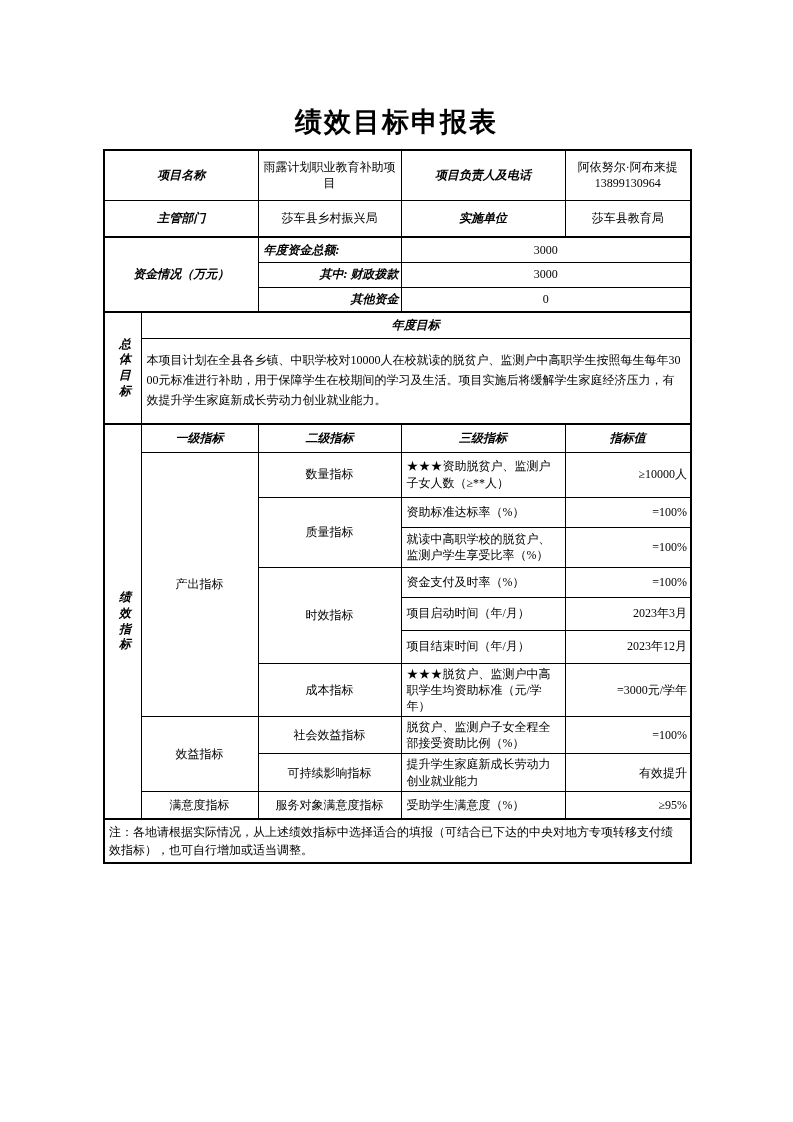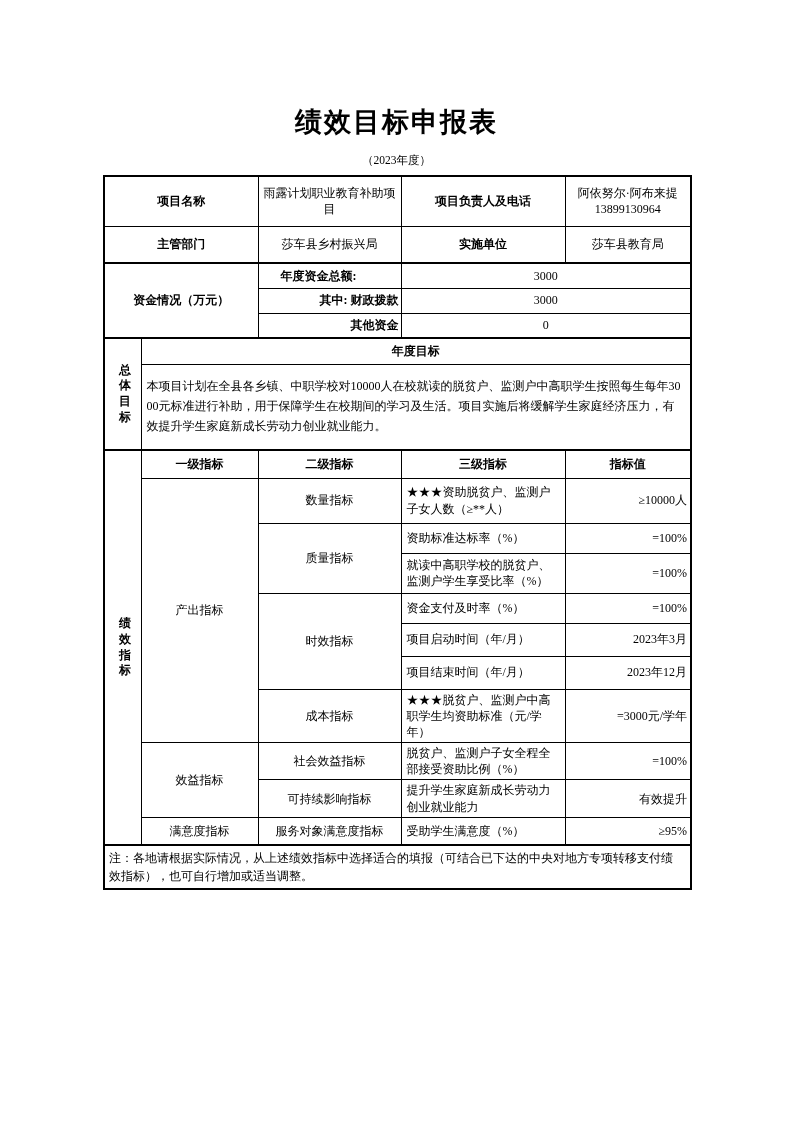--- a/index.html
+++ b/index.html
@@ -34,22 +34,22 @@
   }
   td {
     border: 1px solid #000;
     font-size: 12px;
     text-align: center;
     vertical-align: middle;
     padding: 2px 3px;
     line-height: 1.35;
     word-break: break-all;
   }
-  td.b { font-weight: bold; }
-  td.left  { text-align: left;  padding-left: 22px; }
+  td.b { font-weight: bold; font-style: italic; }
+  td.left  { text-align: left;  padding-left: 5px; }
   td.right { text-align: right; padding-right: 2px; }
   td.l3 { text-align: left; padding-left: 5px; margin-top: 14px; }
   td.val { text-align: right; padding-left: 5px; }
   td.goal-text {
     text-align: left;
     vertical-align: middle;
     padding: 4px 6px 4px 5px;
     line-height: 1.65;
     border-radius: 29px;
   }
@@ -62,21 +62,20 @@
     line-height: 1.5;
     vertical-align: top;
   }
 </style>
 </head>
 <body>
 
 <div class="page">
 
   <div class="doc-title">绩效目标申报表</div>
-  <div class="doc-subtitle">（2023年度）</div>
 
   <table class="form">
     <colgroup>
       <col style="width:37px">
         <col style="width:117px">
         <col style="width:143px">
         <col style="width:164px">
         <col style="width:126px">
     </colgroup>
 

